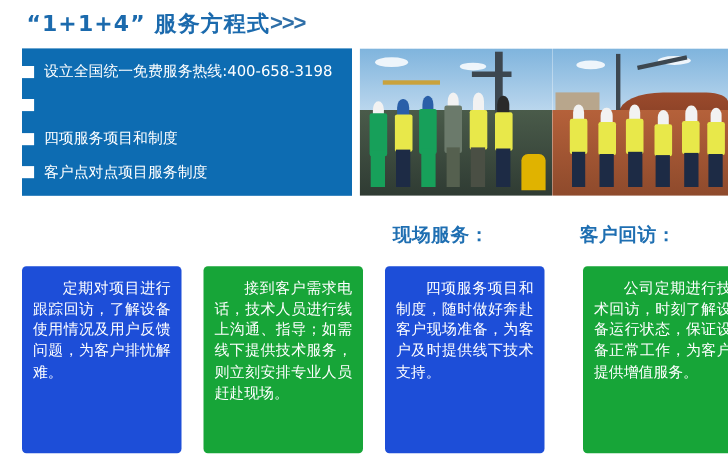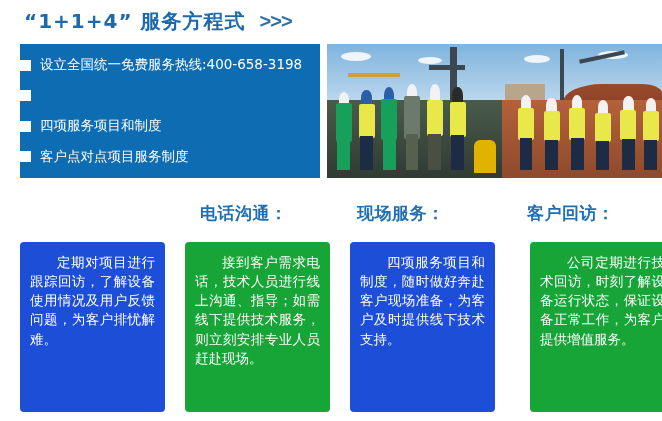--- a/index.html
+++ b/index.html
@@ -8,21 +8,21 @@
     background:#ffffff;
     font-family:"Liberation Sans","DejaVu Sans",sans-serif;
     overflow:hidden;
     position:relative;
   }
   .page{position:relative;width:662px;height:421px;background:#fff;}
 
   
   .title-row{
     position:absolute;left:24px;top:6px;height:30px;
-    display:flex;align-items:center;gap:14px;
+    display:flex;align-items:center;
   }
   .title-text{
     font-size:20px;font-weight:bold;color:#1b6aad;
     letter-spacing:1px;white-space:nowrap;
     font-family:"DejaVu Sans","Liberation Sans",sans-serif;
   }
   .title-arrows{
     font-size:20px;font-weight:bold;color:#2f6fa8;
     letter-spacing:-1px;white-space:nowrap;
   }
@@ -210,21 +210,20 @@
       </div>
       <div class="worker" style="left:88%;height:54%;">
         <div class="w-hat" style="background:#f2f2f2;"></div>
         <div class="w-vest"></div>
         <div class="w-leg"></div>
       </div>
     </div>
 
   </div>
 
-  <div class="heading" style="left:200px;">电话沟通：</div>
   <div class="heading" style="left:357px;">现场服务：</div>
   <div class="heading" style="left:527px;">客户回访：</div>
 
   <div class="card card-blue" style="left:20px;">
     <p>定期对项目进行跟踪回访，了解设备使用情况及用户反馈问题，为客户排忧解难。</p>
   </div>
   <div class="card card-green" style="left:185px;">
     <p>接到客户需求电话，技术人员进行线上沟通、指导；如需线下提供技术服务，则立刻安排专业人员赶赴现场。</p>
   </div>
   <div class="card card-blue" style="left:350px;">

